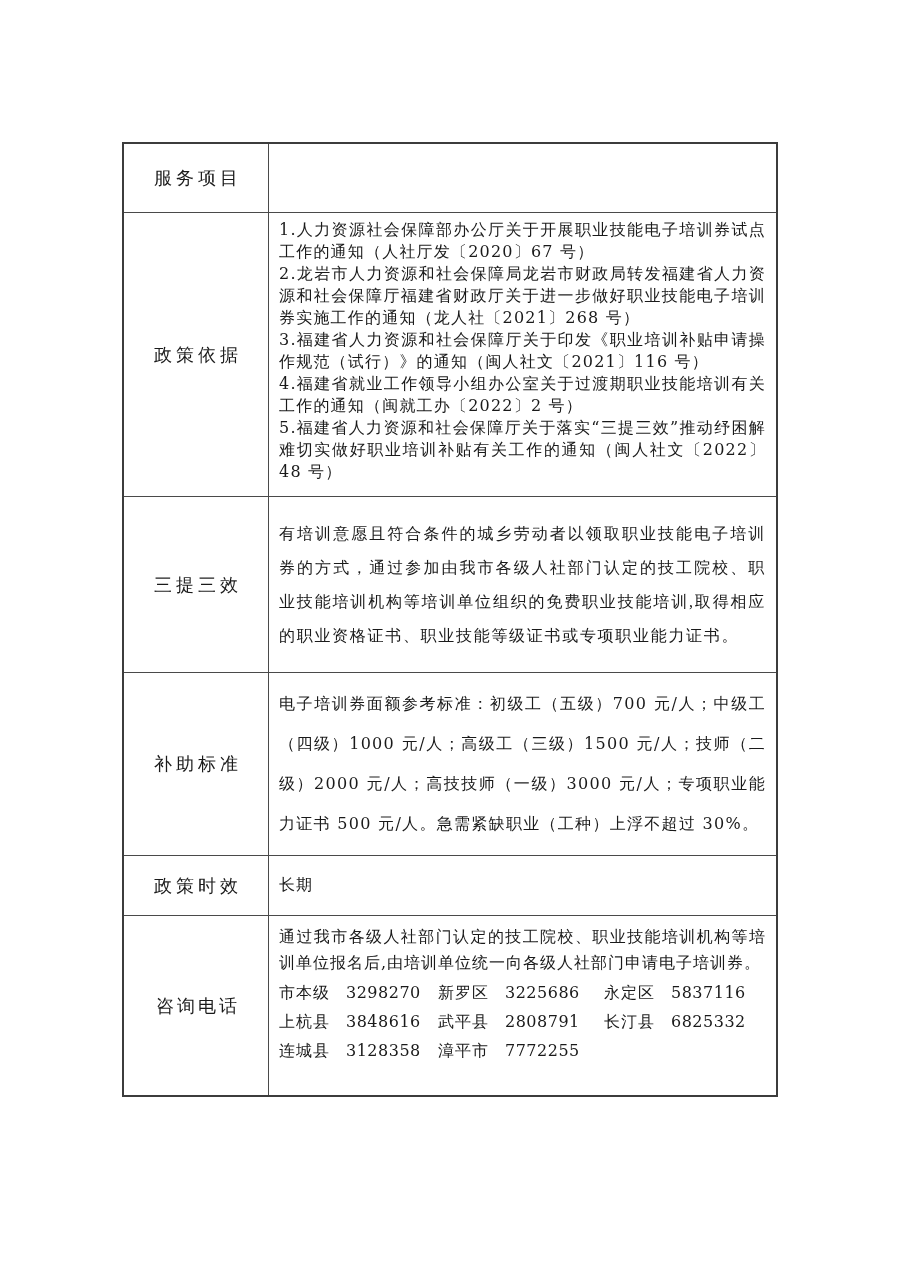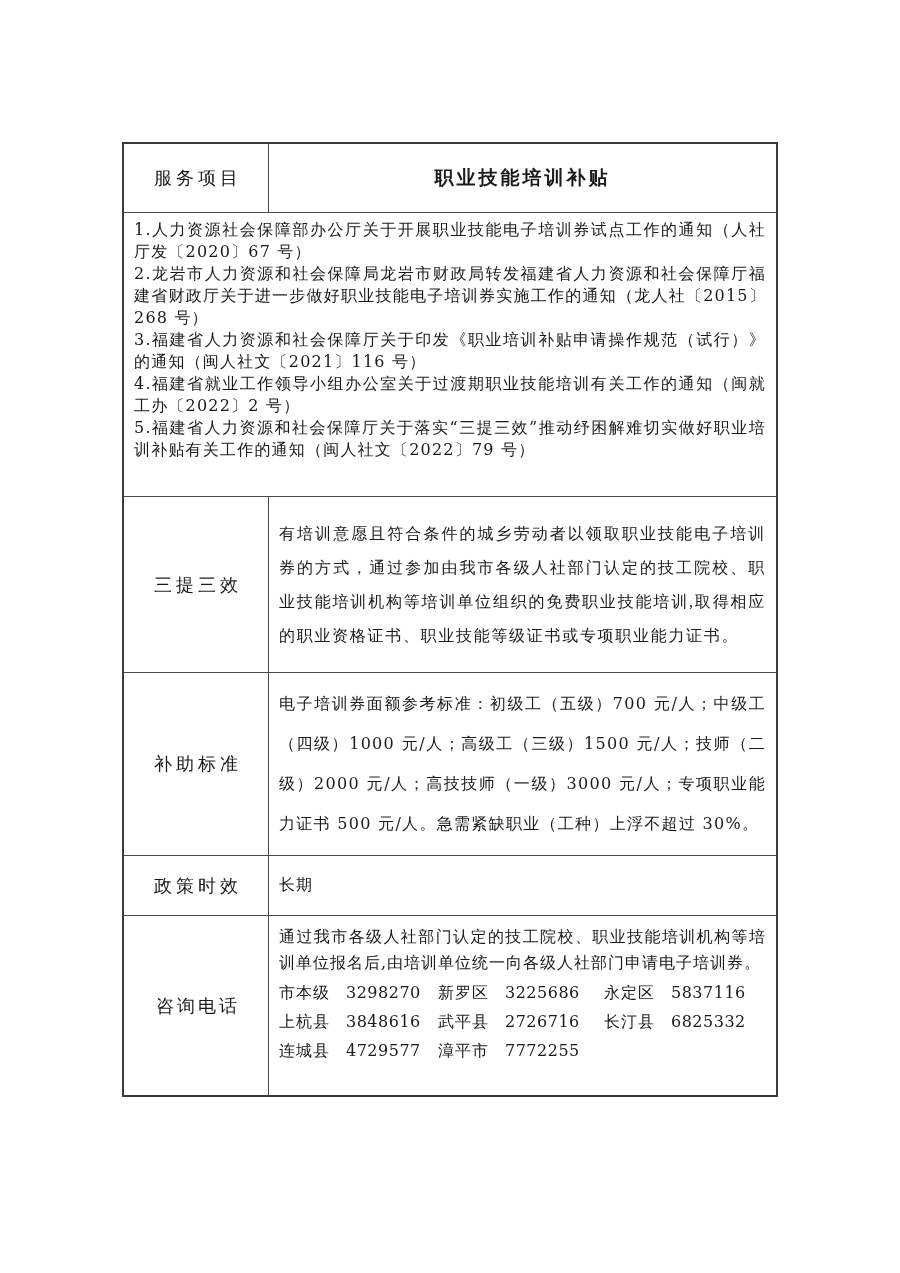--- a/index.html
+++ b/index.html
@@ -130,30 +130,30 @@
 </style>
 </head>
 <body>
 
 <div class="page">
 
   <div class="doc-table">
 
     <div class="t-row row-header">
       <div class="cell-label">服务项目</div>
-      <div class="cell-content header-value">职业技能培训补贴</div>
     </div>
 
     <div class="t-row row-policy">
+      <div class="cell-label">政策依据</div>
       <div class="cell-content policy-content">
         <p class="policy-item">1.人力资源社会保障部办公厅关于开展职业技能电子培训券试点工作的通知（人社厅发〔2020〕67 号）</p>
-        <p class="policy-item">2.龙岩市人力资源和社会保障局龙岩市财政局转发福建省人力资源和社会保障厅福建省财政厅关于进一步做好职业技能电子培训券实施工作的通知（龙人社〔2015〕268 号）</p>
+        <p class="policy-item">2.龙岩市人力资源和社会保障局龙岩市财政局转发福建省人力资源和社会保障厅福建省财政厅关于进一步做好职业技能电子培训券实施工作的通知（龙人社〔2021〕268 号）</p>
         <p class="policy-item">3.福建省人力资源和社会保障厅关于印发《职业培训补贴申请操作规范（试行）》的通知（闽人社文〔2021〕116 号）</p>
         <p class="policy-item">4.福建省就业工作领导小组办公室关于过渡期职业技能培训有关工作的通知（闽就工办〔2022〕2 号）</p>
-        <p class="policy-item">5.福建省人力资源和社会保障厅关于落实“三提三效”推动纾困解难切实做好职业培训补贴有关工作的通知（闽人社文〔2022〕79 号）</p>
+        <p class="policy-item">5.福建省人力资源和社会保障厅关于落实“三提三效”推动纾困解难切实做好职业培训补贴有关工作的通知（闽人社文〔2022〕48 号）</p>
       </div>
     </div>
 
     <div class="t-row row-target">
       <div class="cell-label">三提三效</div>
       <div class="cell-content target-content">
         <span>有培训意愿且符合条件的城乡劳动者以领取职业技能电子培训券的方式，通过参加由我市各级人社部门认定的技工院校、职业技能培训机构等培训单位组织的免费职业技能培训,取得相应的职业资格证书、职业技能等级证书或专项职业能力证书。</span>
       </div>
     </div>
 
@@ -175,23 +175,23 @@
       <div class="cell-label accept-label">
         <span>咨询电话</span>
       </div>
       <div class="cell-content accept-content">
         <p class="accept-paragraph">通过我市各级人社部门认定的技工院校、职业技能培训机构等培训单位报名后,由培训单位统一向各级人社部门申请电子培训券。</p>
         <div class="phone-grid">
           <span class="phone-entry"><span class="phone-area">市本级</span><span class="phone-number">3298270</span></span>
           <span class="phone-entry"><span class="phone-area">新罗区</span><span class="phone-number">3225686</span></span>
           <span class="phone-entry"><span class="phone-area">永定区</span><span class="phone-number">5837116</span></span>
           <span class="phone-entry"><span class="phone-area">上杭县</span><span class="phone-number">3848616</span></span>
-          <span class="phone-entry"><span class="phone-area">武平县</span><span class="phone-number">2726716</span></span>
+          <span class="phone-entry"><span class="phone-area">武平县</span><span class="phone-number">2808791</span></span>
           <span class="phone-entry"><span class="phone-area">长汀县</span><span class="phone-number">6825332</span></span>
-          <span class="phone-entry"><span class="phone-area">连城县</span><span class="phone-number">4729577</span></span>
+          <span class="phone-entry"><span class="phone-area">连城县</span><span class="phone-number">3128358</span></span>
           <span class="phone-entry"><span class="phone-area">漳平市</span><span class="phone-number">7772255</span></span>
         </div>
       </div>
     </div>
 
   </div>
 
   <div class="page-number">— 12 —</div>
 
 </div>

